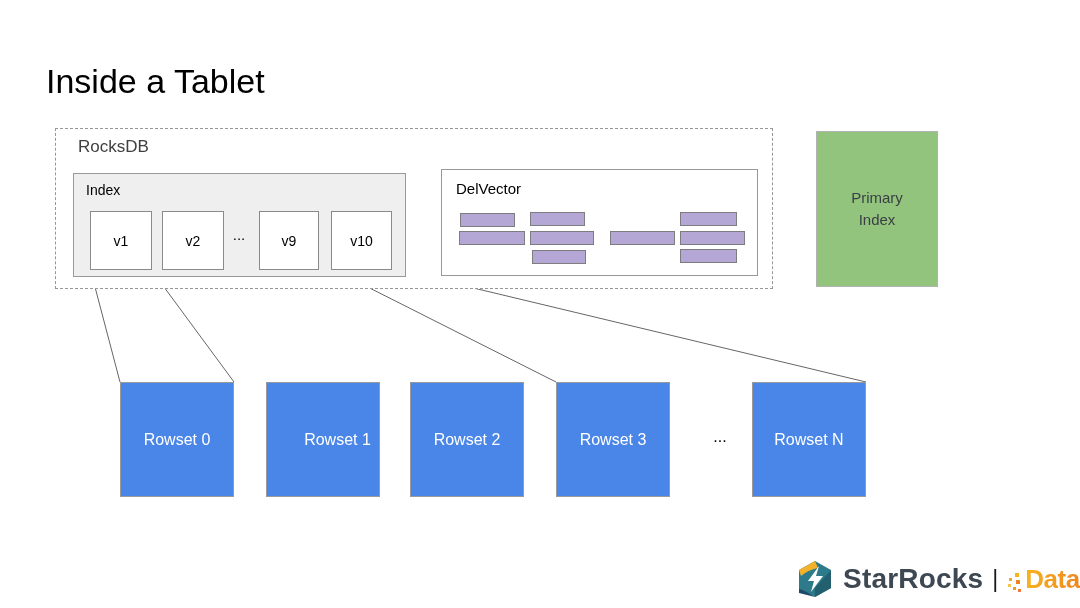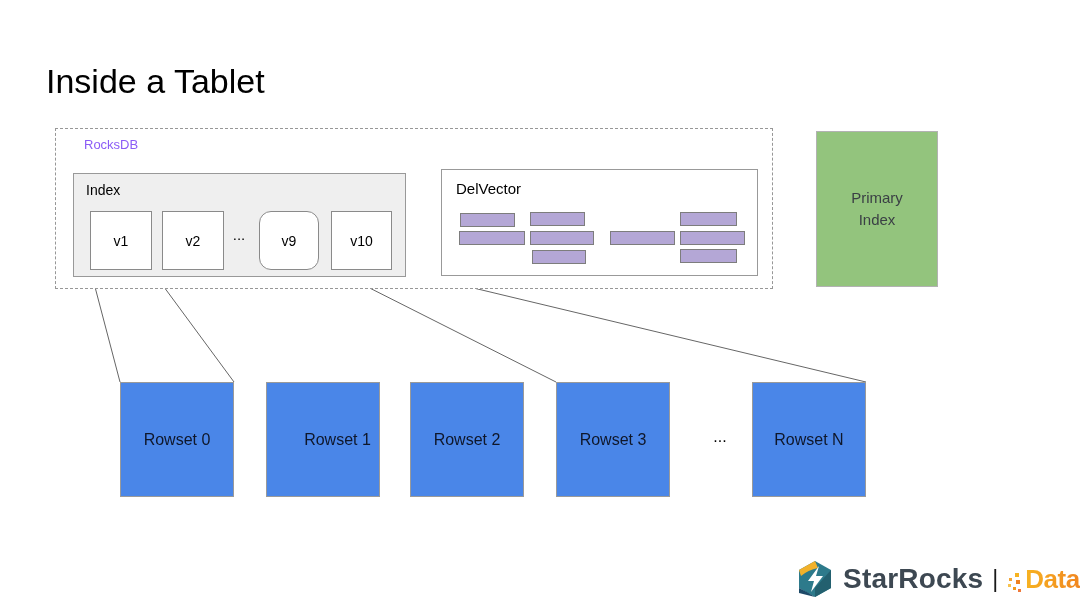--- a/index.html
+++ b/index.html
@@ -17,43 +17,43 @@
     font-size: 34px; font-weight: 400; color: #000;
   }
 
   
   .rocksdb-box {
     left: 55px; top: 128px; width: 718px; height: 161px;
     border: 1.5px dashed #979797;
     background: #ffffff;
   }
   .rocksdb-label {
-    position: absolute; left: 28px; top: 8px;
-    font-size: 13px; color: #8b5cf6;
+    position: absolute; left: 22px; top: 8px;
+    font-size: 17px; color: #404040;
   }
 
   
   .meta-box {
     position: absolute; left: 17px; top: 44px;
     width: 333px; height: 104px;
     background: #efefef; border: 1px solid #999;
   }
   .meta-label {
     position: absolute; left: 12px; top: 8px;
     font-size: 14px; color: #000;
   }
   .version-box {
     position: absolute; top: 37px; width: 62px; height: 59px;
     background: #ffffff; border: 1px solid #8a8a8a;
     display: flex; align-items: center; justify-content: center;
     font-size: 14px; color: #000;
   }
   .v1 { left: 16px; }
   .v2 { left: 88px; }
-  .v9 { left: 185px; width: 60px; border-radius: 12px; }
+  .v9 { left: 185px; width: 60px; }
   .v10 { left: 257px; width: 61px; }
   .meta-ellipsis {
     position: absolute; left: 150px; top: 52px; width: 30px;
     text-align: center; font-size: 15px; color: #000;
   }
 
   
   .delvector-box {
     position: absolute; left: 385px; top: 40px;
     width: 317px; height: 107px;
@@ -85,21 +85,21 @@
     align-items: center; justify-content: center;
     font-size: 15px; color: #3b4045; line-height: 1.45;
     text-align: center;
   }
 
   
   .rowset-box {
     top: 382px; width: 114px; height: 115px;
     background: #4a86e8; border: 1px solid #9a9a9a;
     display: flex; align-items: center; justify-content: center;
-    font-size: 16px; color: #0f172a;
+    font-size: 16px; color: #ffffff;
   }
   .r0 { left: 120px; }
   .r1 { left: 266px; padding-left: 29px; }
   .r2 { left: 410px; }
   .r3 { left: 556px; }
   .rn { left: 752px; }
   .rowset-ellipsis {
     left: 702px; top: 428px; width: 36px;
     text-align: center; font-size: 16px; color: #000;
   }

